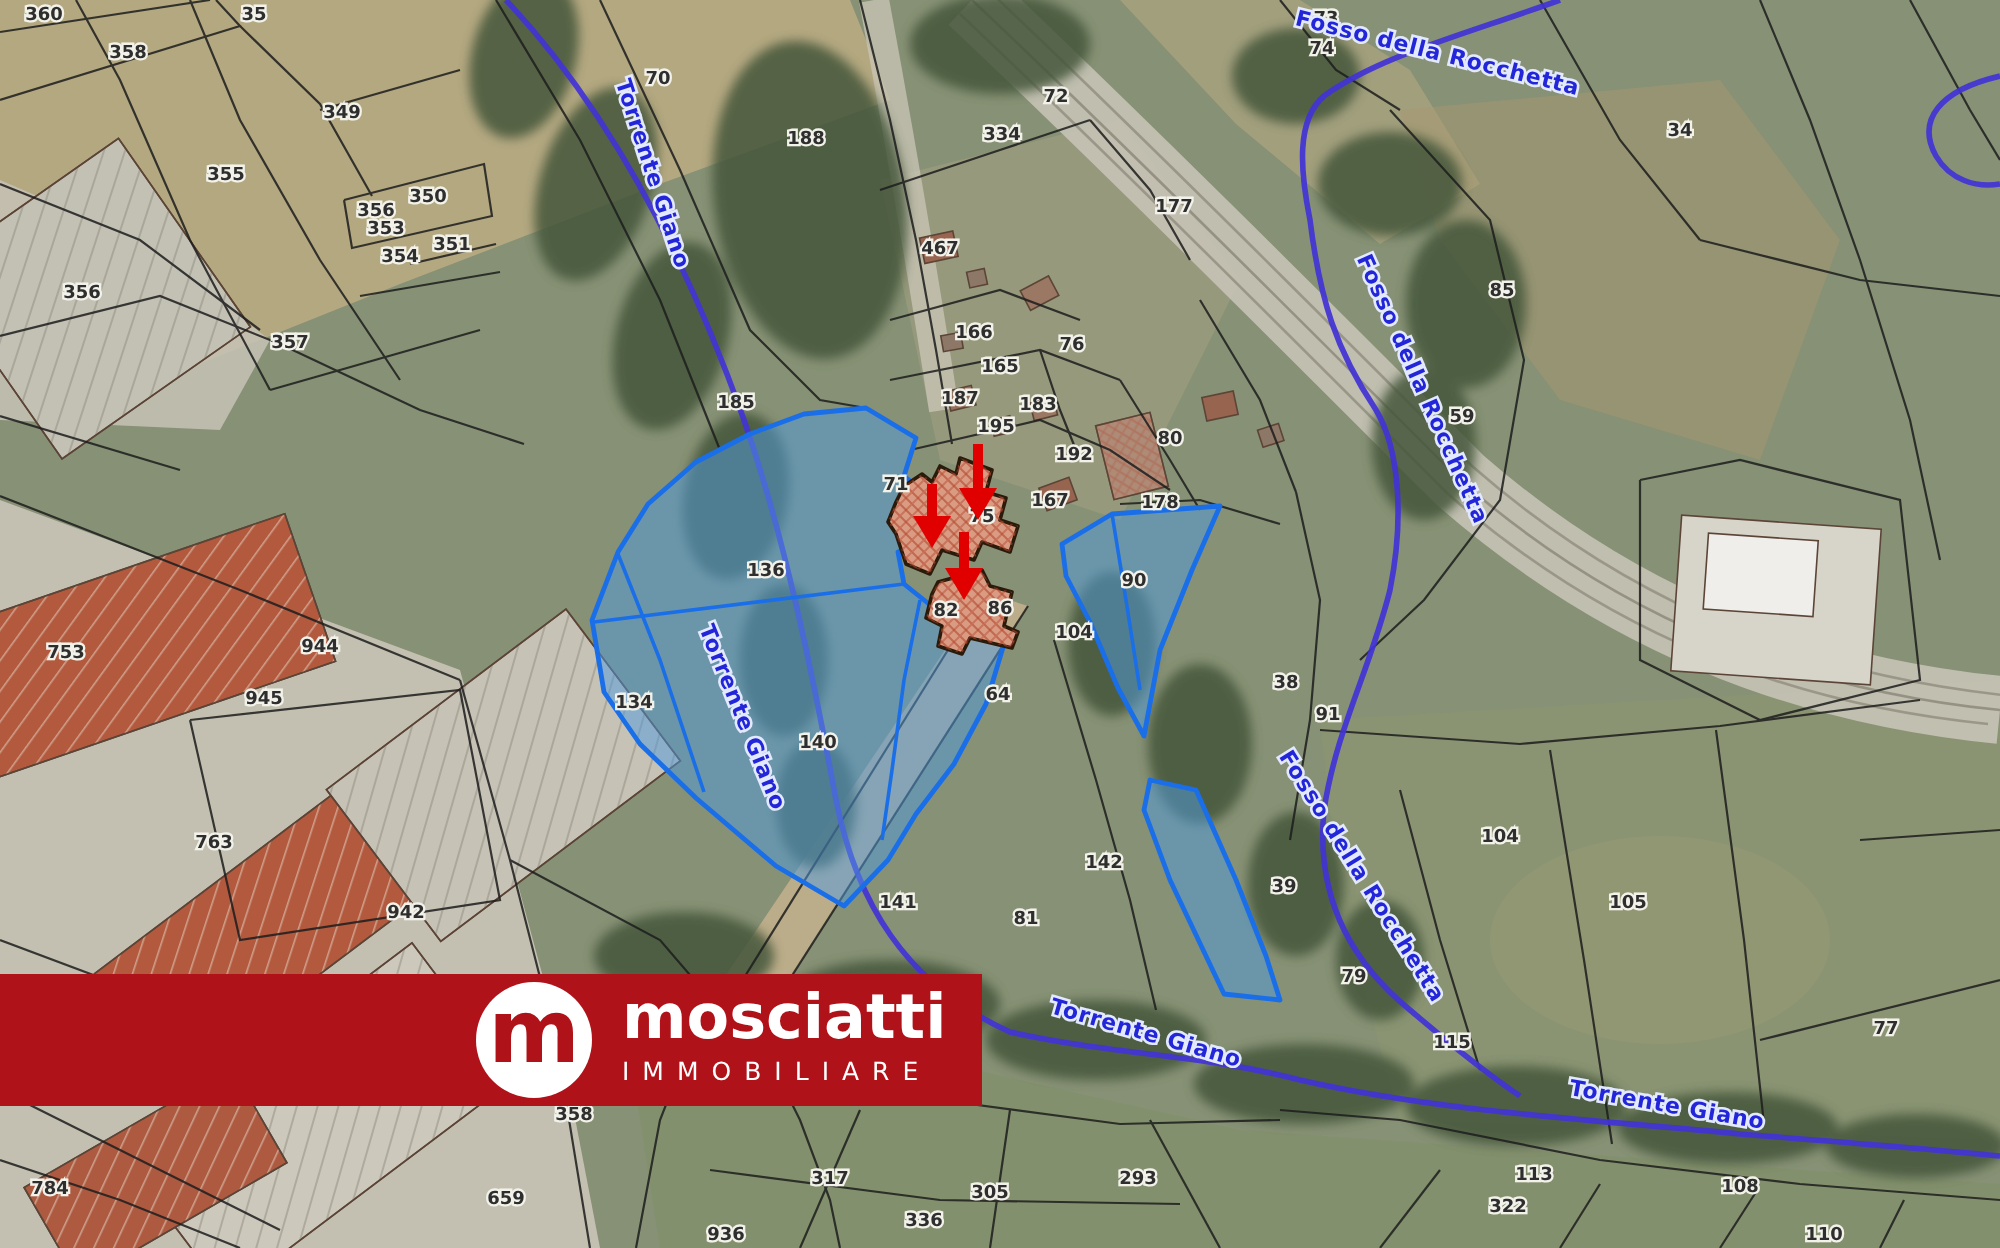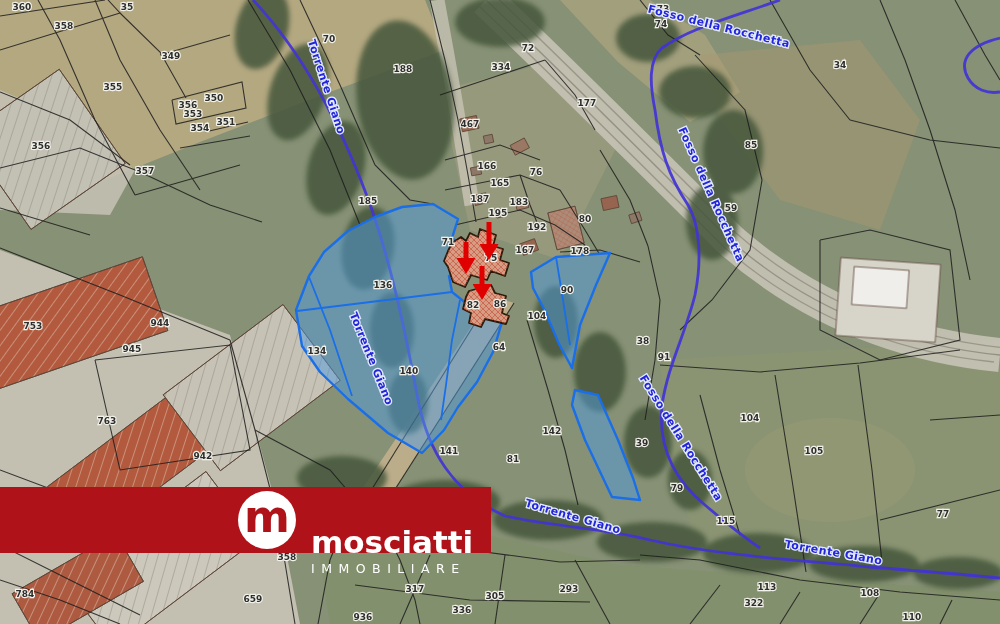--- a/index.html
+++ b/index.html
@@ -8,21 +8,21 @@
   .stage svg{position:absolute;left:0;top:0;}
   .plbl{font:bold 9px "DejaVu Sans",sans-serif;fill:#2e2e2e;stroke:#f2f2ea;stroke-width:2.3px;
         paint-order:stroke;text-anchor:middle;}
   .slbl{font:bold 11px "DejaVu Sans",sans-serif;fill:#2326d8;stroke:#e3eaff;stroke-width:2.6px;
         paint-order:stroke;text-anchor:middle;letter-spacing:.5px;}
   .banner{position:absolute;left:0;top:487px;width:491px;height:66px;background:#b01219;}
   .logo-circle{position:absolute;left:238px;top:4px;width:58px;height:58px;border-radius:50%;
         background:#ffffff;display:flex;align-items:center;justify-content:center;}
   .logo-circle span{color:#b01219;font-weight:bold;font-size:44px;line-height:1;
         font-family:"DejaVu Sans","Liberation Sans",sans-serif;transform:translateY(-3px);}
-  .logo-text{position:absolute;left:311px;top:6px;color:#fff;margin-top:33px;}
+  .logo-text{position:absolute;left:311px;top:6px;color:#fff;}
   .brand{font-size:31px;font-weight:bold;line-height:1.05;letter-spacing:0px;}
   .sub{font-size:12.5px;letter-spacing:6.5px;margin-top:2px;font-weight:normal;}
 </style>
 </head>
 <body>
 
 <div class="stage">
 
 <svg id="map-svg" width="1000" height="624" viewBox="0 0 1000 624">
   <defs>

